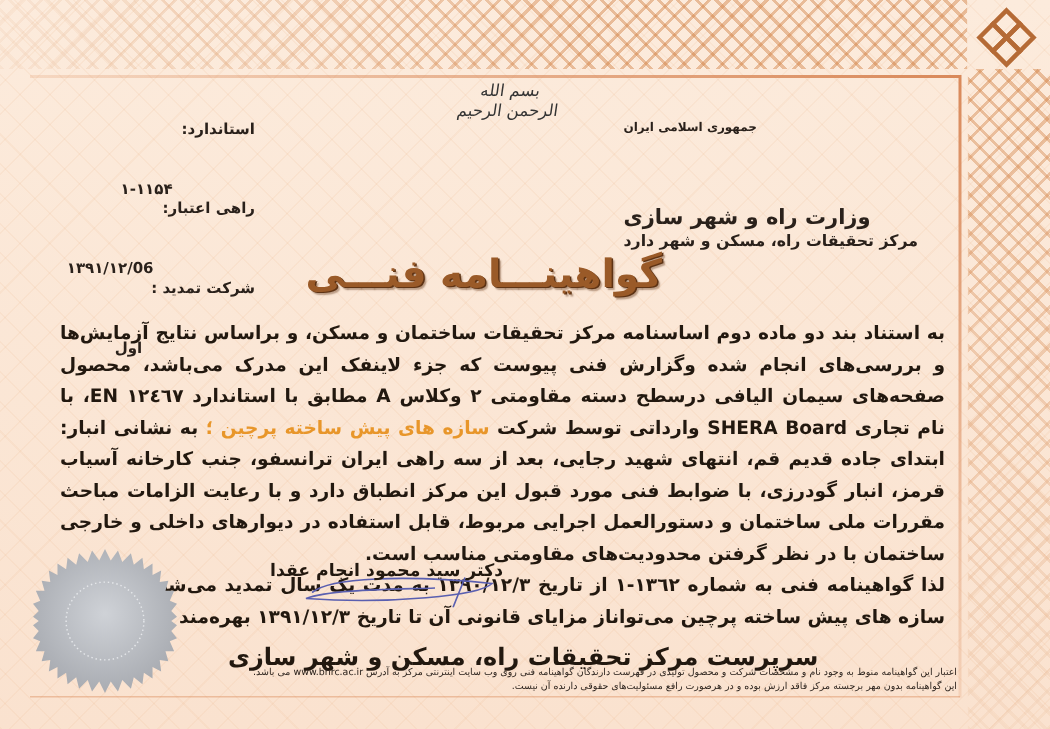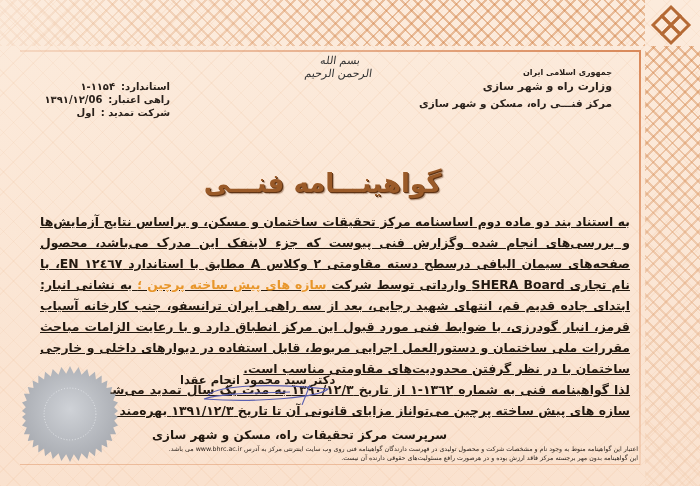--- a/index.html
+++ b/index.html
@@ -47,60 +47,60 @@
     .frame-line-b {
       position: absolute; left: 20px; top: 464px; width: 620px; height: 1px;
       background: rgba(220,140,90,0.45);
     }
     .bismillah {
       position: absolute; left: 305px; top: 54px; width: 68px; height: 30px;
       font-family: "DejaVu Serif", serif; font-size: 11px; color: #333;
       text-align: center; transform: skewX(-8deg);
     }
     .ministry {
-      position: absolute; right: 88px; top: 66px; text-align: right; direction: rtl;
+      position: absolute; right: 88px; top: 78px; text-align: left; direction: rtl;
       color: #2a211b;
     }
     .ministry .l1 { font-size: 8px; font-weight: bold; line-height: 13px; }
-    .ministry .l2 { font-size: 11px; font-weight: bold; line-height: 16px; }
+    .ministry .l2 { font-size: 14px; font-weight: bold; line-height: 16px; margin-top: 46px; }
     .ministry .l3 { font-size: 10.5px; font-weight: bold; line-height: 16px; }
     .meta {
       position: absolute; left: 60px; top: 80px; direction: rtl; color: #2a211b;
       font-size: 10px; font-weight: bold; width: 110px;
     }
     .meta .row { display: flex; justify-content: flex-start; line-height: 13px; gap: 6px; }
     .meta .k { white-space: nowrap; }
-    .meta .v { white-space: nowrap; }
+    .meta .v { white-space: nowrap; margin-top: 40px; }
     .title {
       position: absolute; left: 0; right: 55px; top: 168px; text-align: center;
       font-size: 26px; font-weight: bold; direction: rtl;
       color: #9a5a28;
       text-shadow: 1px 1px 0 #5e3314, 2px 2px 1px rgba(90,45,15,0.4);
       letter-spacing: 1px;
     }
     .body {
       position: absolute; left: 40px; right: 70px; top: 211px; direction: rtl;
       text-align: justify; text-align-last: right;
       font-size: 12.4px; font-weight: bold; line-height: 21px; color: #22180f;
     }
-    .body p { margin: 0; text-decoration: underline; }
+    .body p { margin: 0; }
     .hl { color: #e8962a; }
     .seal {
       position: absolute; left: 22px; top: 366px; width: 96px; height: 96px;
     }
     .signer {
       position: absolute; left: 180px; top: 373px; direction: rtl;
       font-size: 11.5px; font-weight: bold; color: #22180f;
     }
     .signature {
       position: absolute; left: 200px; top: 381px; width: 135px; height: 24px;
     }
     .supervisor {
       position: absolute; left: 152px; top: 428px; direction: rtl;
-      font-size: 12px; font-weight: bold; color: #22180f;
+      font-size: 16px; font-weight: bold; color: #22180f;
     }
     .footnote {
       position: absolute; right: 62px; top: 444px; width: 545px; direction: rtl;
       text-align: right; font-size: 6.3px; line-height: 9px; color: #2a211b;
       white-space: nowrap;
     }
   </style>
 </head>
 <body>
 
@@ -117,21 +117,21 @@
   </svg>
   <div class="frame-line-h"></div>
   <div class="frame-line-v"></div>
   <div class="frame-line-b"></div>
 
   <div class="bismillah">بسم الله الرحمن الرحیم</div>
 
   <div class="ministry">
     <div class="l1">جمهوری اسلامی ایران</div>
     <div class="l2">وزارت راه و شهر سازی</div>
-    <div class="l3">مرکز فنـــی راه، مسکن و شهر سازی</div>
+    <div class="l3">مرکز تحقیقات راه، مسکن و شهر دارد</div>
   </div>
 
   <div class="meta">
     <div class="row">
       <span class="k">استاندارد:</span>
       <span class="v">۱-۱۱۵۴</span>
     </div>
     <div class="row">
       <span class="k">راهی اعتبار:</span>
       <span class="v">۱۳۹۱/۱۲/06</span>

